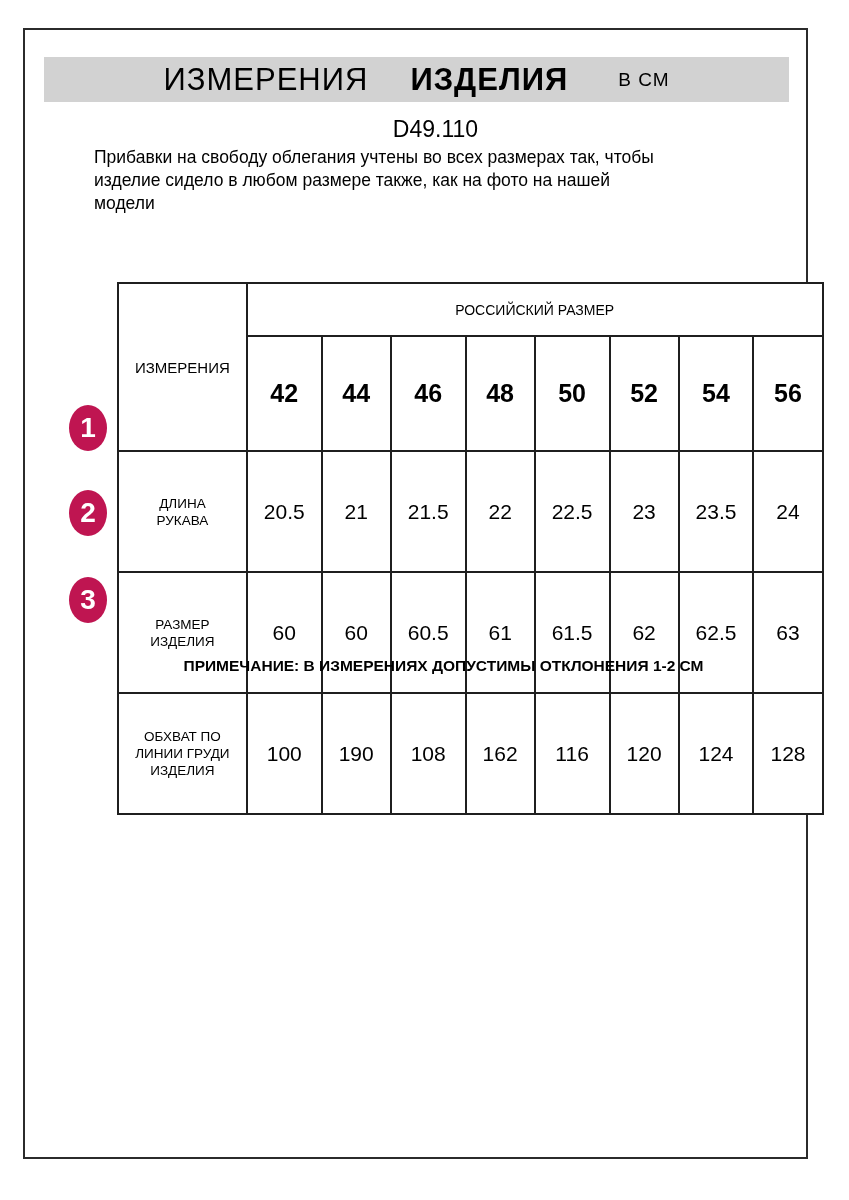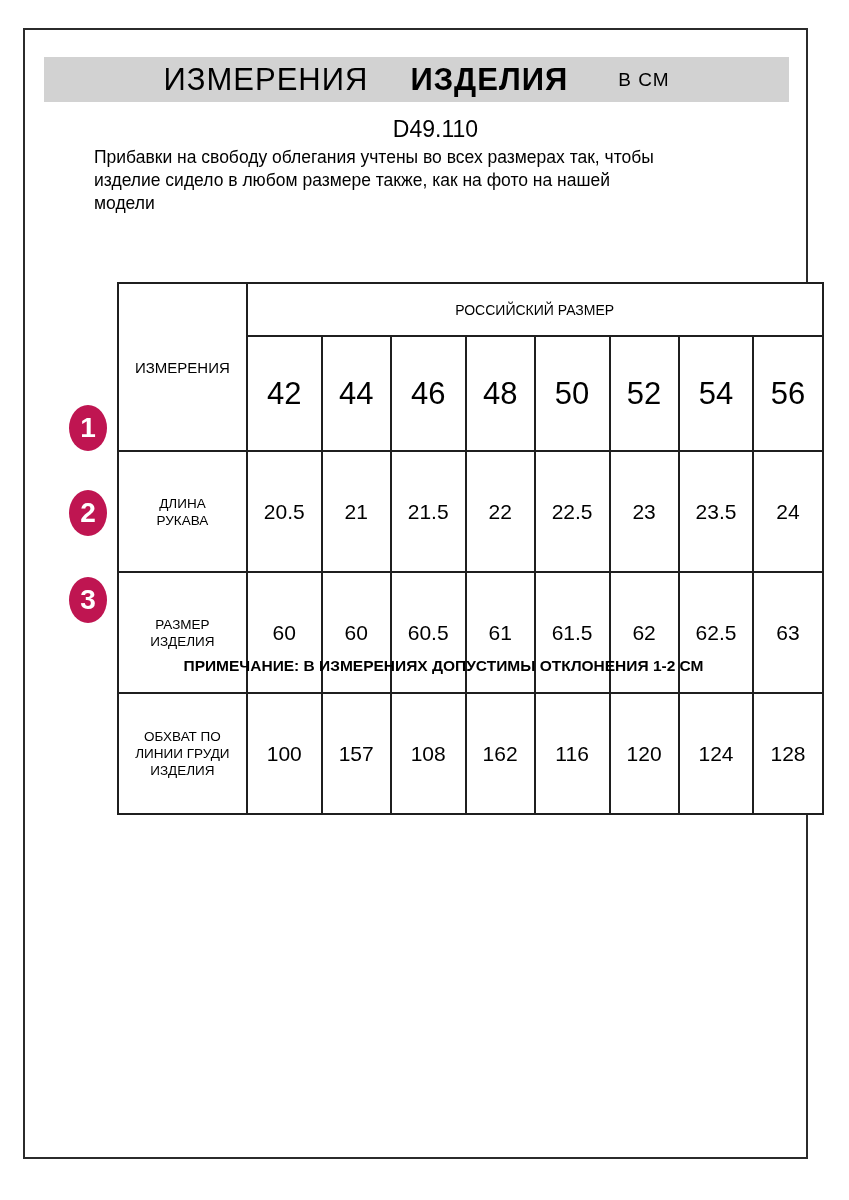--- a/index.html
+++ b/index.html
@@ -42,21 +42,21 @@
   .size-table td {
     border:2px solid #1f1f1f;
     text-align:center; vertical-align:middle;
     padding:16px;
     background:#fff;
   }
   .size-table col.c0 { width:120px; }
   .size-table col.cs { width:60px; }
   .corner { font-size:15px; }
   .group  { height:19px; font-size:14px; }
-  .sizes-row td { height:81px; font-size:31px; font-weight:400; }
+  .sizes-row td { height:81px; font-size:25px; font-weight:700; }
   .data-row td { height:87px; }
   .rlabel { font-size:13.5px; line-height:17px; white-space:pre-line; }
   .val { font-size:21px; }
   .badge {
     position:absolute; left:69px;
     width:38px; height:46px;
     border-radius:50%;
     background:#bf1551;
     color:#fff; font-size:28px; font-weight:700;
     display:flex; align-items:center; justify-content:center;
@@ -134,21 +134,21 @@
       <td class="val">61.5</td>
       <td class="val">62</td>
       <td class="val">62.5</td>
       <td class="val">63</td>
     </tr>
     <tr class="data-row">
       <td class="rlabel">ОБХВАТ ПО
 ЛИНИИ ГРУДИ
 ИЗДЕЛИЯ</td>
       <td class="val">100</td>
-      <td class="val">157</td>
+      <td class="val">190</td>
       <td class="val">108</td>
       <td class="val">162</td>
       <td class="val">116</td>
       <td class="val">120</td>
       <td class="val">124</td>
       <td class="val">128</td>
     </tr>
   </tbody>
 </table>
 

